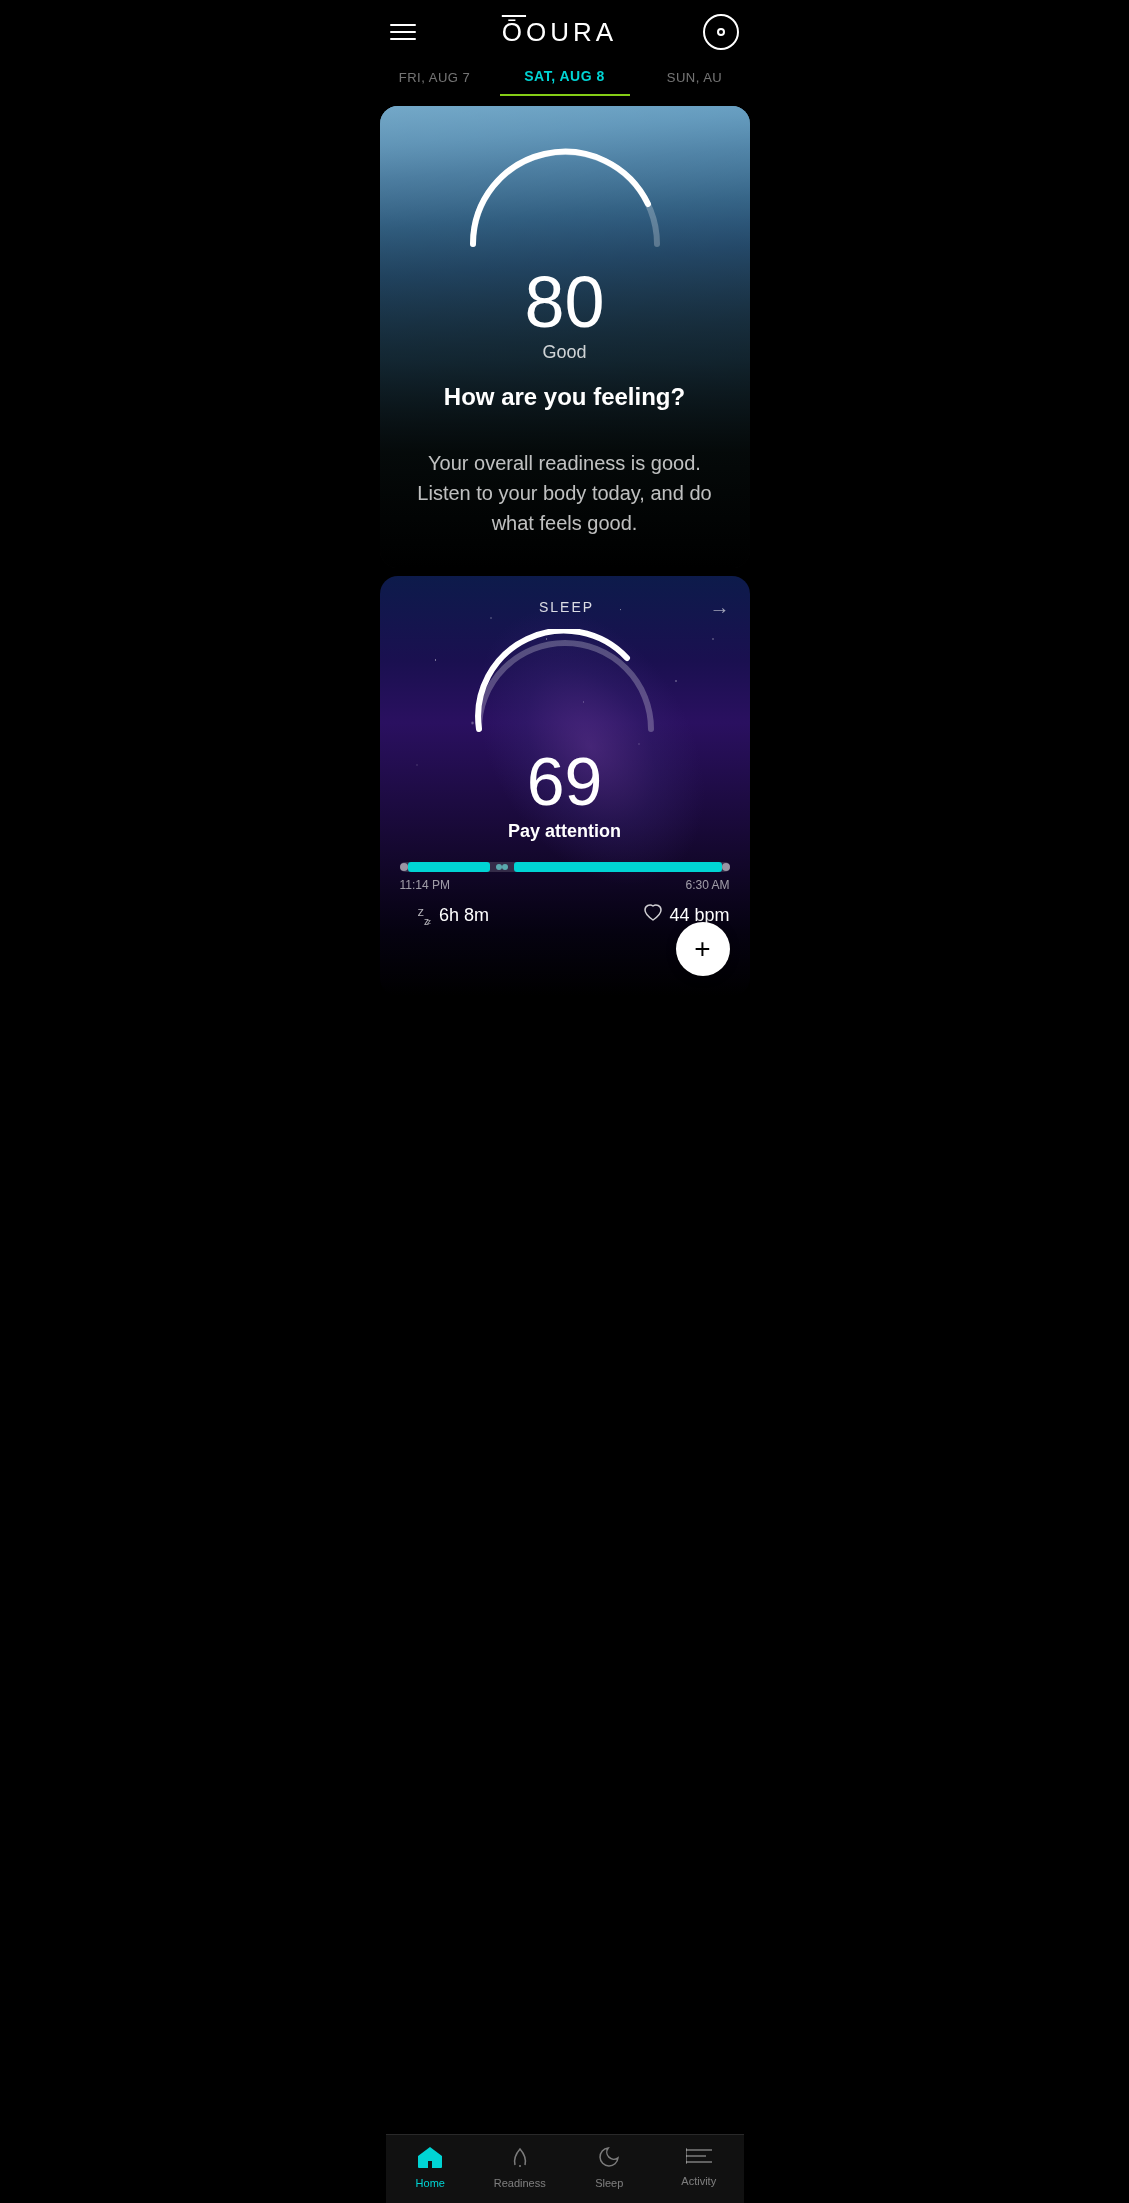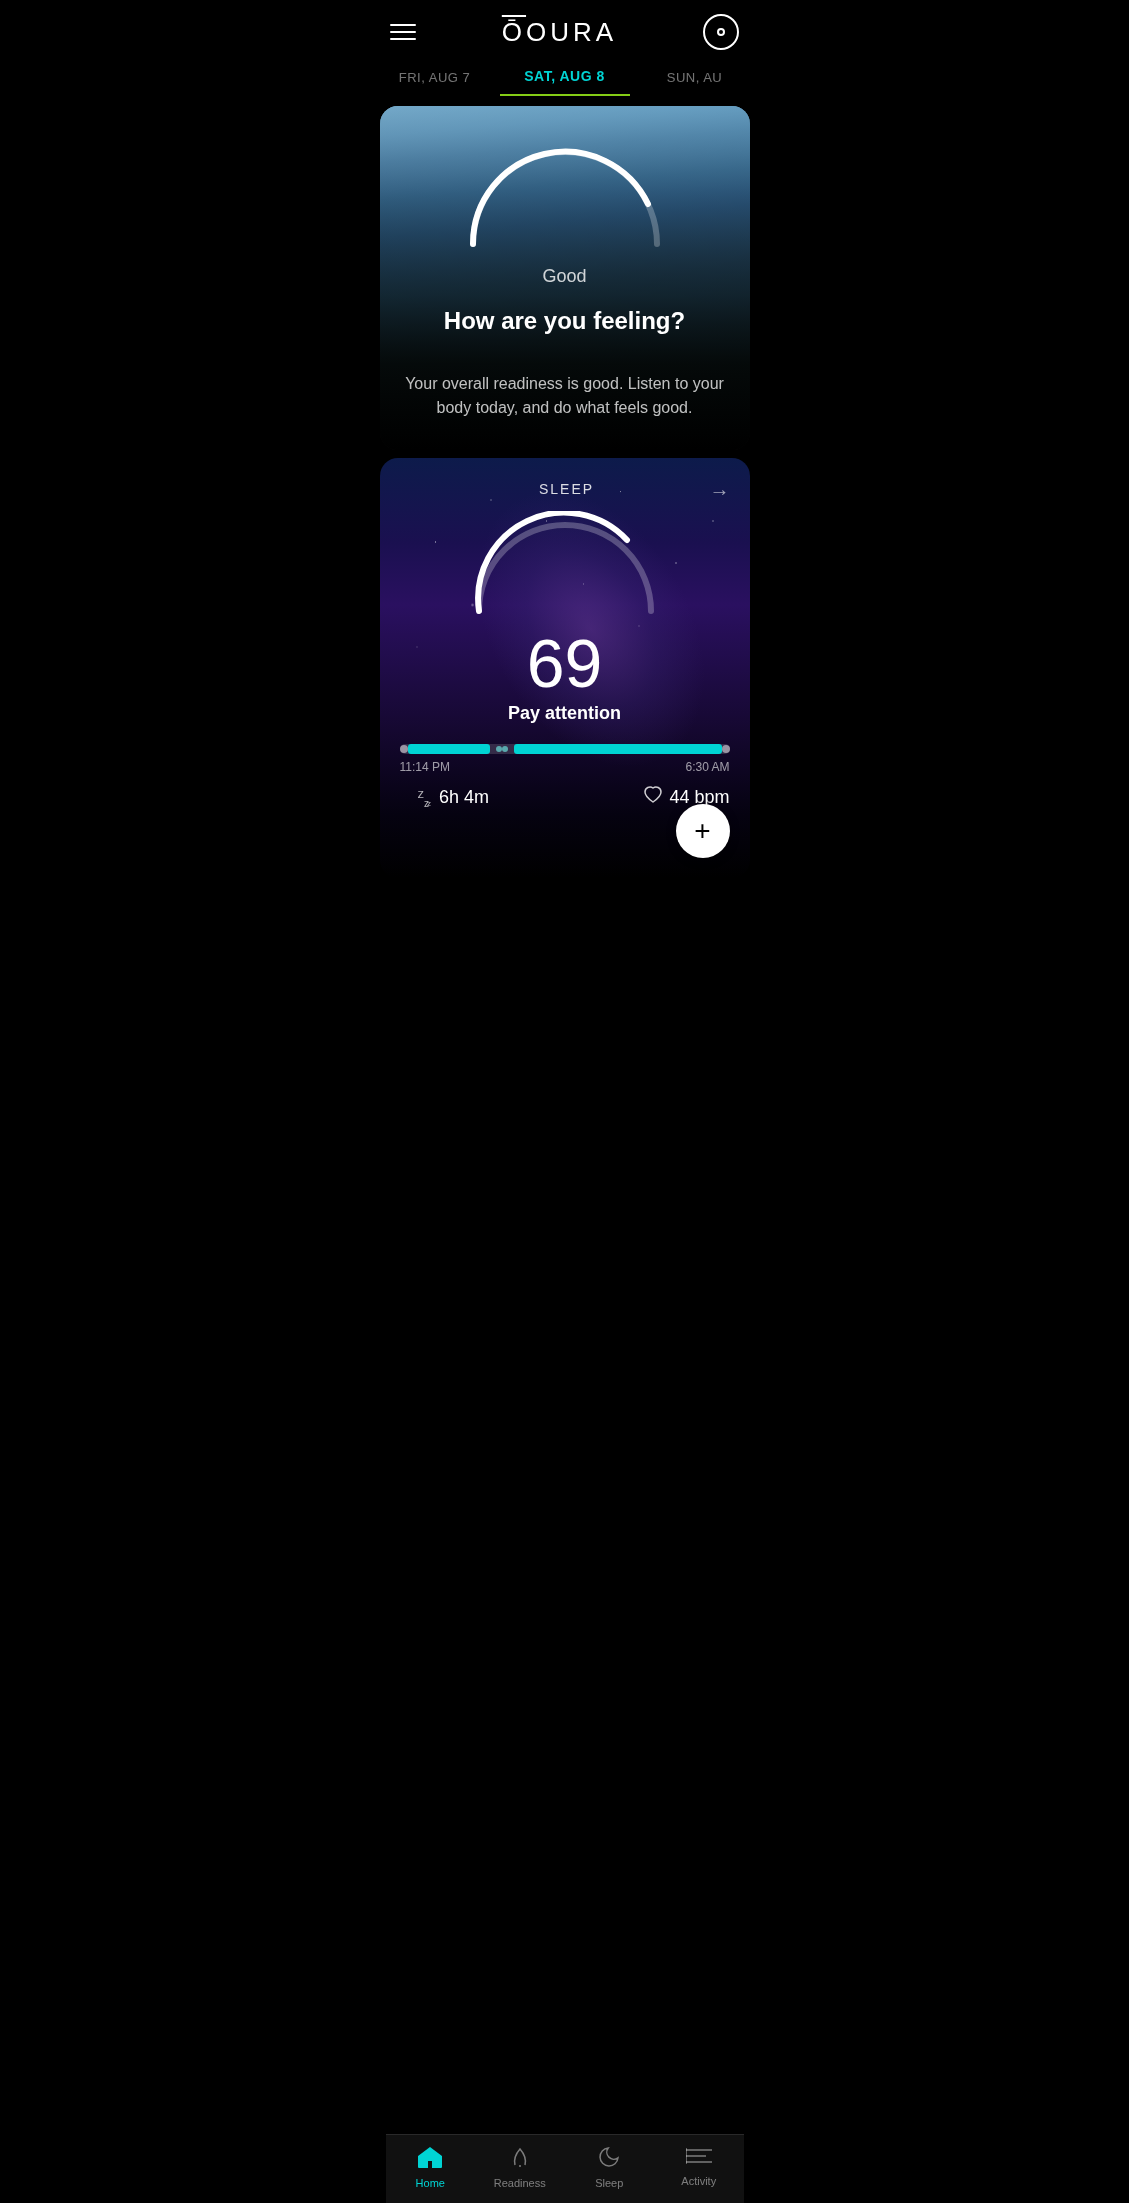--- a/index.html
+++ b/index.html
@@ -155,21 +155,21 @@
       margin-bottom: 20px;
       font-weight: 300;
     }
     .readiness-question {
       font-size: 24px;
       font-weight: 700;
       margin-bottom: 14px;
       line-height: 1.2;
     }
     .readiness-desc {
-      font-size: 16px;
+      font-size: 20px;
       color: rgba(255,255,255,0.75);
       line-height: 1.5;
       font-weight: 300;
       margin-top: 36px;
     }
 
     
     .sleep-card {
       position: relative;
       margin: 8px 10px;
@@ -447,20 +447,21 @@
   <div class="readiness-content">
 
     <div class="gauge-container">
       <svg viewBox="0 0 220 120" xmlns="http://www.w3.org/2000/svg">
 
         <path class="gauge-track" d="M 18 108 A 92 92 0 0 1 202 108"></path>
 
         <path class="gauge-fill" d="M 18 108 A 92 92 0 0 1 193 68"></path>
       </svg>
     </div>
+    <div class="readiness-score">80</div>
     <div class="readiness-label">Good</div>
     <div class="readiness-question">How are you feeling?</div>
     <div class="readiness-desc">Your overall readiness is good. Listen to your body today, and do what feels good.</div>
   </div>
 </div>
 
 <div class="sleep-card" style="margin-bottom: 80px;">
   <div class="sleep-bg"></div>
   <div class="sleep-stars"></div>
   <div class="sleep-content">
@@ -494,21 +495,21 @@
       </div>
       <div class="timeline-labels">
         <span>11:14 PM</span>
         <span>6:30 AM</span>
       </div>
     </div>
 
     <div class="sleep-stats">
       <div class="sleep-stat">
         <span class="sleep-stat-icon" style="font-size:18px; opacity:0.7;">ᶻ<sub style="font-size:10px;">z</sub><sub style="font-size:8px; position:relative; left:-2px;">z</sub></span>
-        <span>6h 4m</span>
+        <span>6h 8m</span>
       </div>
       <div class="sleep-stat">
         <span class="sleep-stat-icon">
           <svg width="20" height="18" viewBox="0 0 20 18" fill="none" xmlns="http://www.w3.org/2000/svg">
             <path d="M10 16s-8-5.5-8-10a5 5 0 0 1 8-4 5 5 0 0 1 8 4c0 4.5-8 10-8 10z" stroke="white" stroke-width="1.5" fill="none"></path>
           </svg>
         </span>
         <span>44 bpm</span>
       </div>
     </div>

